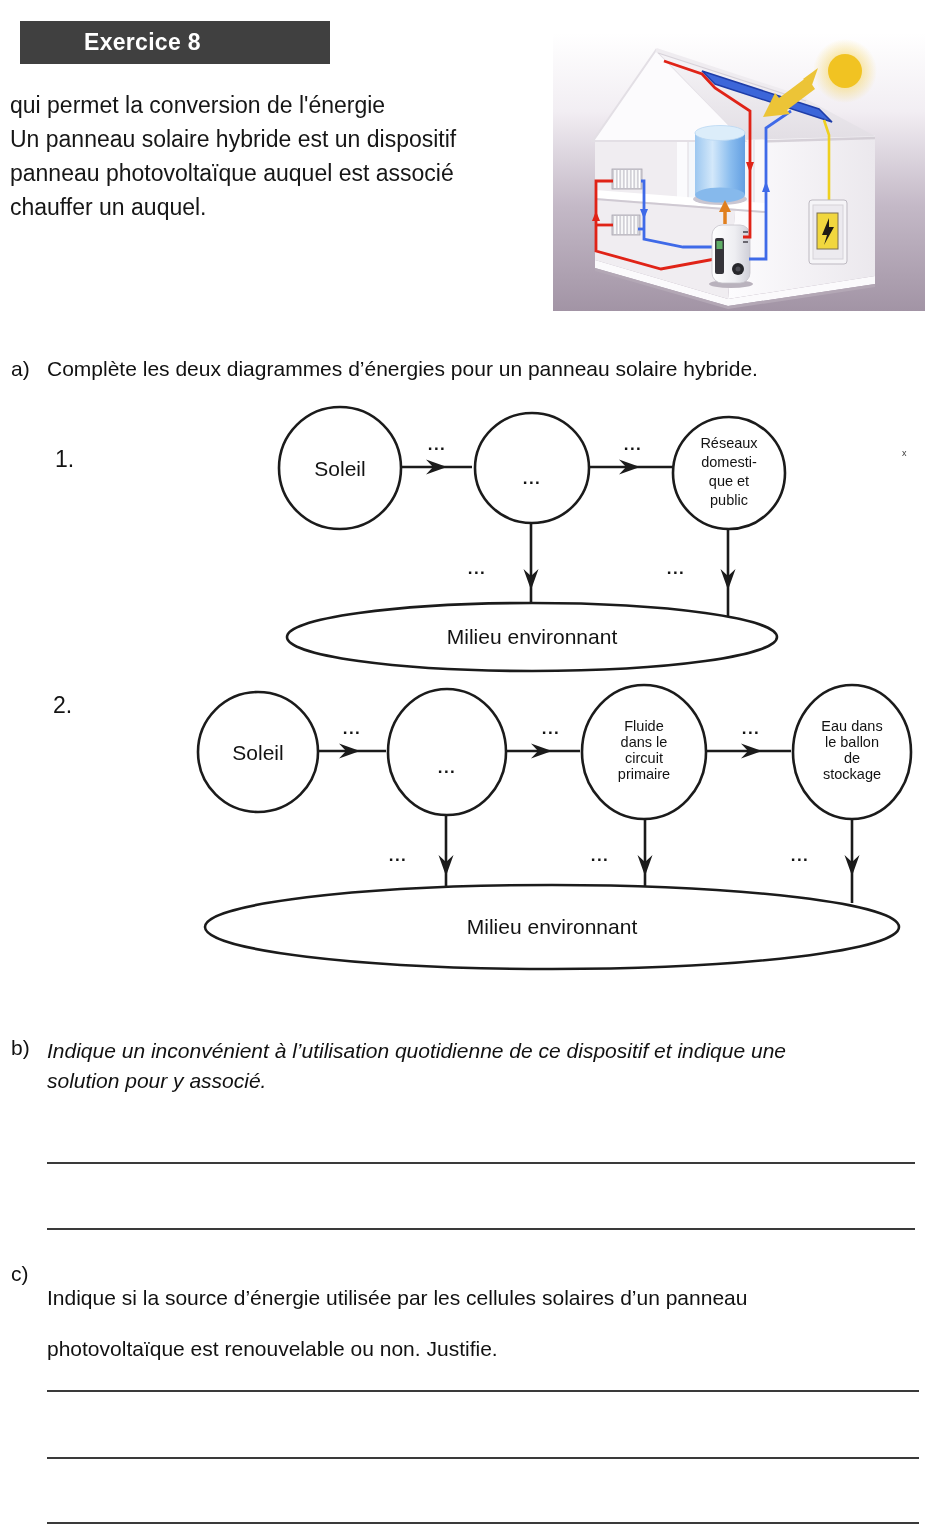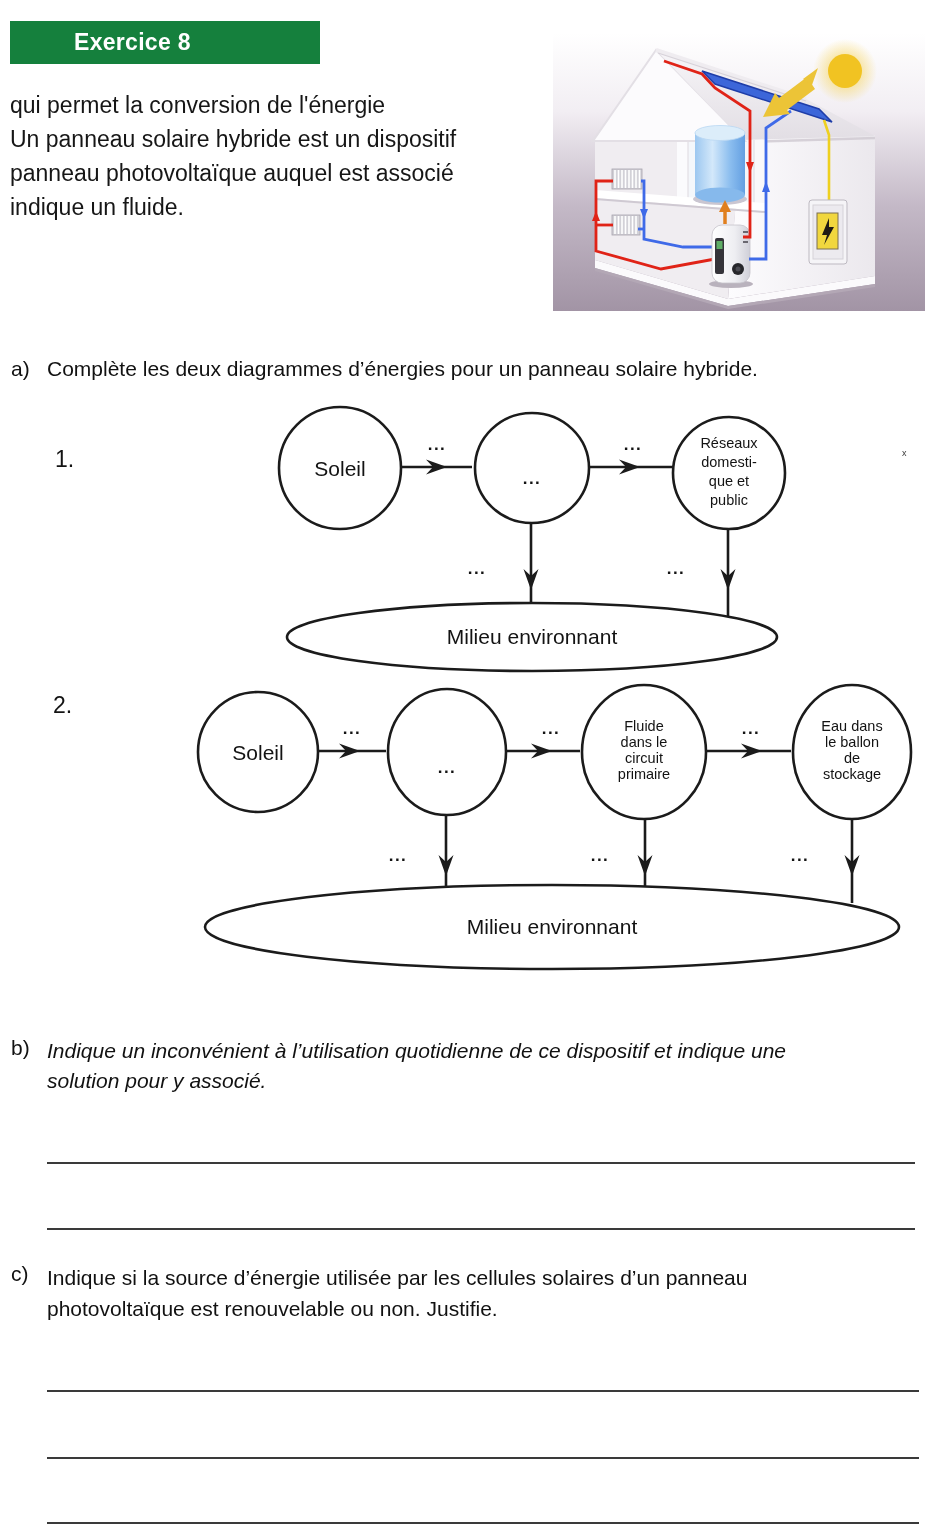--- a/index.html
+++ b/index.html
@@ -1,36 +1,36 @@
 <!DOCTYPE html>
 <html><head>
 <meta charset="utf-8">
 <style>
   * { margin:0; padding:0; box-sizing:border-box; }
   html,body { background:#ffffff; }
   .page { position:relative; width:928px; height:1536px; background:#fff;
           font-family:"Liberation Sans", sans-serif; color:#141414; overflow:hidden; }
 
-  .header-box { position:absolute; left:10px; top:21px; width:310px; height:43px;
-                background:#15803d; display:flex; align-items:center; }
+  .header-box { position:absolute; left:20px; top:21px; width:310px; height:43px;
+                background:#404040; display:flex; align-items:center; }
   .header-box .title { color:#ffffff; font-size:23px; font-weight:bold;
                        padding-left:64px; letter-spacing:.3px; }
 
   .intro { position:absolute; left:10px; top:88px; width:540px;
            font-size:23px; line-height:34px; color:#161616; }
 
   .illu { position:absolute; left:553px; top:33px; }
 
   .q { position:absolute; display:flex; font-size:21px; color:#111; }
   .q .lbl { flex:0 0 36px; width:36px; }
   .qa { left:11px; top:357px; }
   .qb { left:11px; top:1036px; }
   .qc { left:11px; top:1262px; }
   .qb .tcol div { line-height:30px;font-style:italic; }
-  .qc .tcol div { line-height:31px; }
+  .qc .tcol div { line-height:31px;margin-top:20px; }
 
   .ans { position:absolute; left:47px; width:868px; height:0;
          border-top:2.5px solid #3a3a3a; }
   .ans-b1 { top:1162px; } .ans-b2 { top:1228px; }
   .ans-c1 { top:1390px; width:872px; } .ans-c2 { top:1457px; width:872px; }
   .ans-c3 { top:1522px; width:872px; }
 
   .d1 { position:absolute; left:0; top:398px; }
   .d2 { position:absolute; left:0; top:680px; }
   .stray { position:absolute; left:902px; top:448px; font-size:9px; color:#3a3a3a; }
@@ -50,21 +50,21 @@
 <div class="page">
 
   <div class="header-box">
     <span class="title">Exercice 8</span>
   </div>
 
   <div class="intro">
     <div>qui permet la conversion de l'énergie</div>
     <div>Un panneau solaire hybride est un dispositif</div>
     <div>panneau photovoltaïque auquel est associé</div>
-    <div>indique un fluide.</div>
+    <div>chauffer un auquel.</div>
   </div>
 
   <svg class="illu" width="372" height="278" viewBox="0 0 372 278">
     <defs>
       <linearGradient id="bgGrad" x1="0" y1="0" x2="0" y2="1">
         <stop offset="0" stop-color="#ffffff"></stop>
         <stop offset="0.28" stop-color="#f2eef3"></stop>
         <stop offset="0.62" stop-color="#c4b9c7"></stop>
         <stop offset="1" stop-color="#a294a5"></stop>
       </linearGradient>

